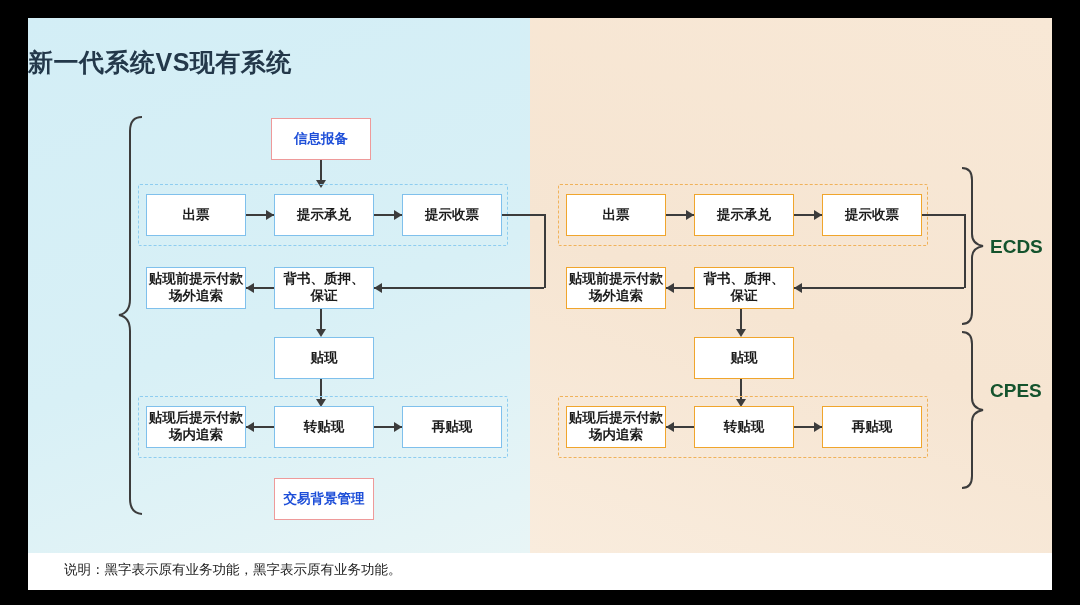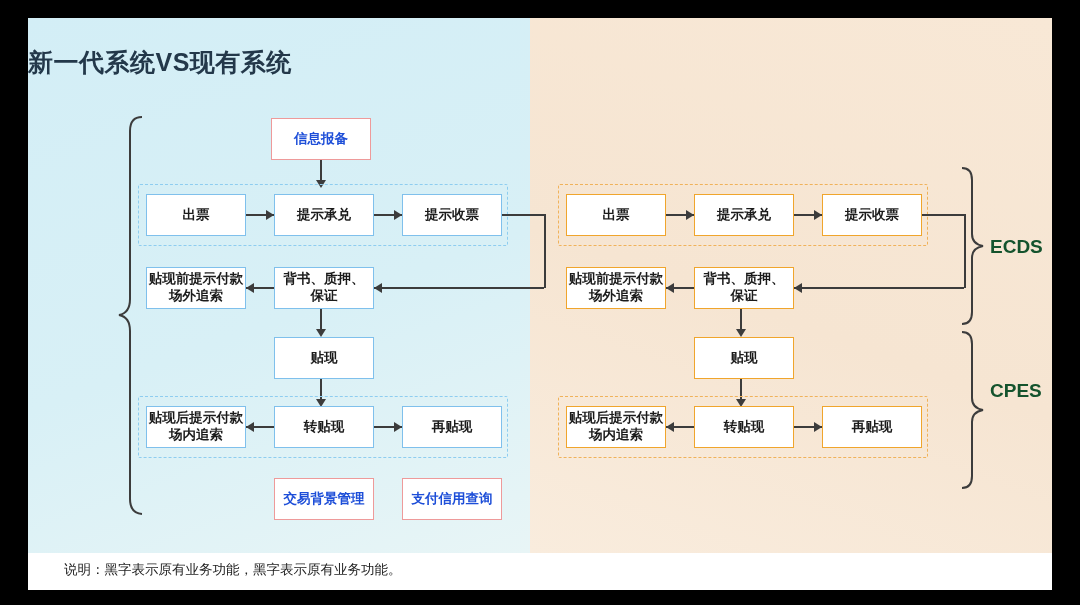--- a/index.html
+++ b/index.html
@@ -120,21 +120,20 @@
   <div class="ln h" style="left:218px;top:408px;width:30px;"></div>
   <div class="arrow ar-l" style="left:218px;top:404px;"></div>
 
   <div class="node blue" style="left:246px;top:388px;width:100px;height:42px;">转贴现</div>
   <div class="ln h" style="left:346px;top:408px;width:30px;"></div>
   <div class="arrow ar-r" style="left:366px;top:404px;"></div>
 
   <div class="node blue" style="left:374px;top:388px;width:100px;height:42px;">再贴现</div>
 
   <div class="node red" style="left:246px;top:460px;width:100px;height:42px;">交易背景管理</div>
-  <div class="node red" style="left:374px;top:460px;width:100px;height:42px;">支付信用查询</div>
 
   <div class="group g-orange" style="left:530px;top:166px;width:370px;height:62px;"></div>
 
   <div class="node orange" style="left:538px;top:176px;width:100px;height:42px;">出票</div>
   <div class="ln h" style="left:638px;top:196px;width:30px;"></div>
   <div class="arrow ar-r" style="left:658px;top:192px;"></div>
 
   <div class="node orange" style="left:666px;top:176px;width:100px;height:42px;">提示承兑</div>
   <div class="ln h" style="left:766px;top:196px;width:30px;"></div>
   <div class="arrow ar-r" style="left:786px;top:192px;"></div>

